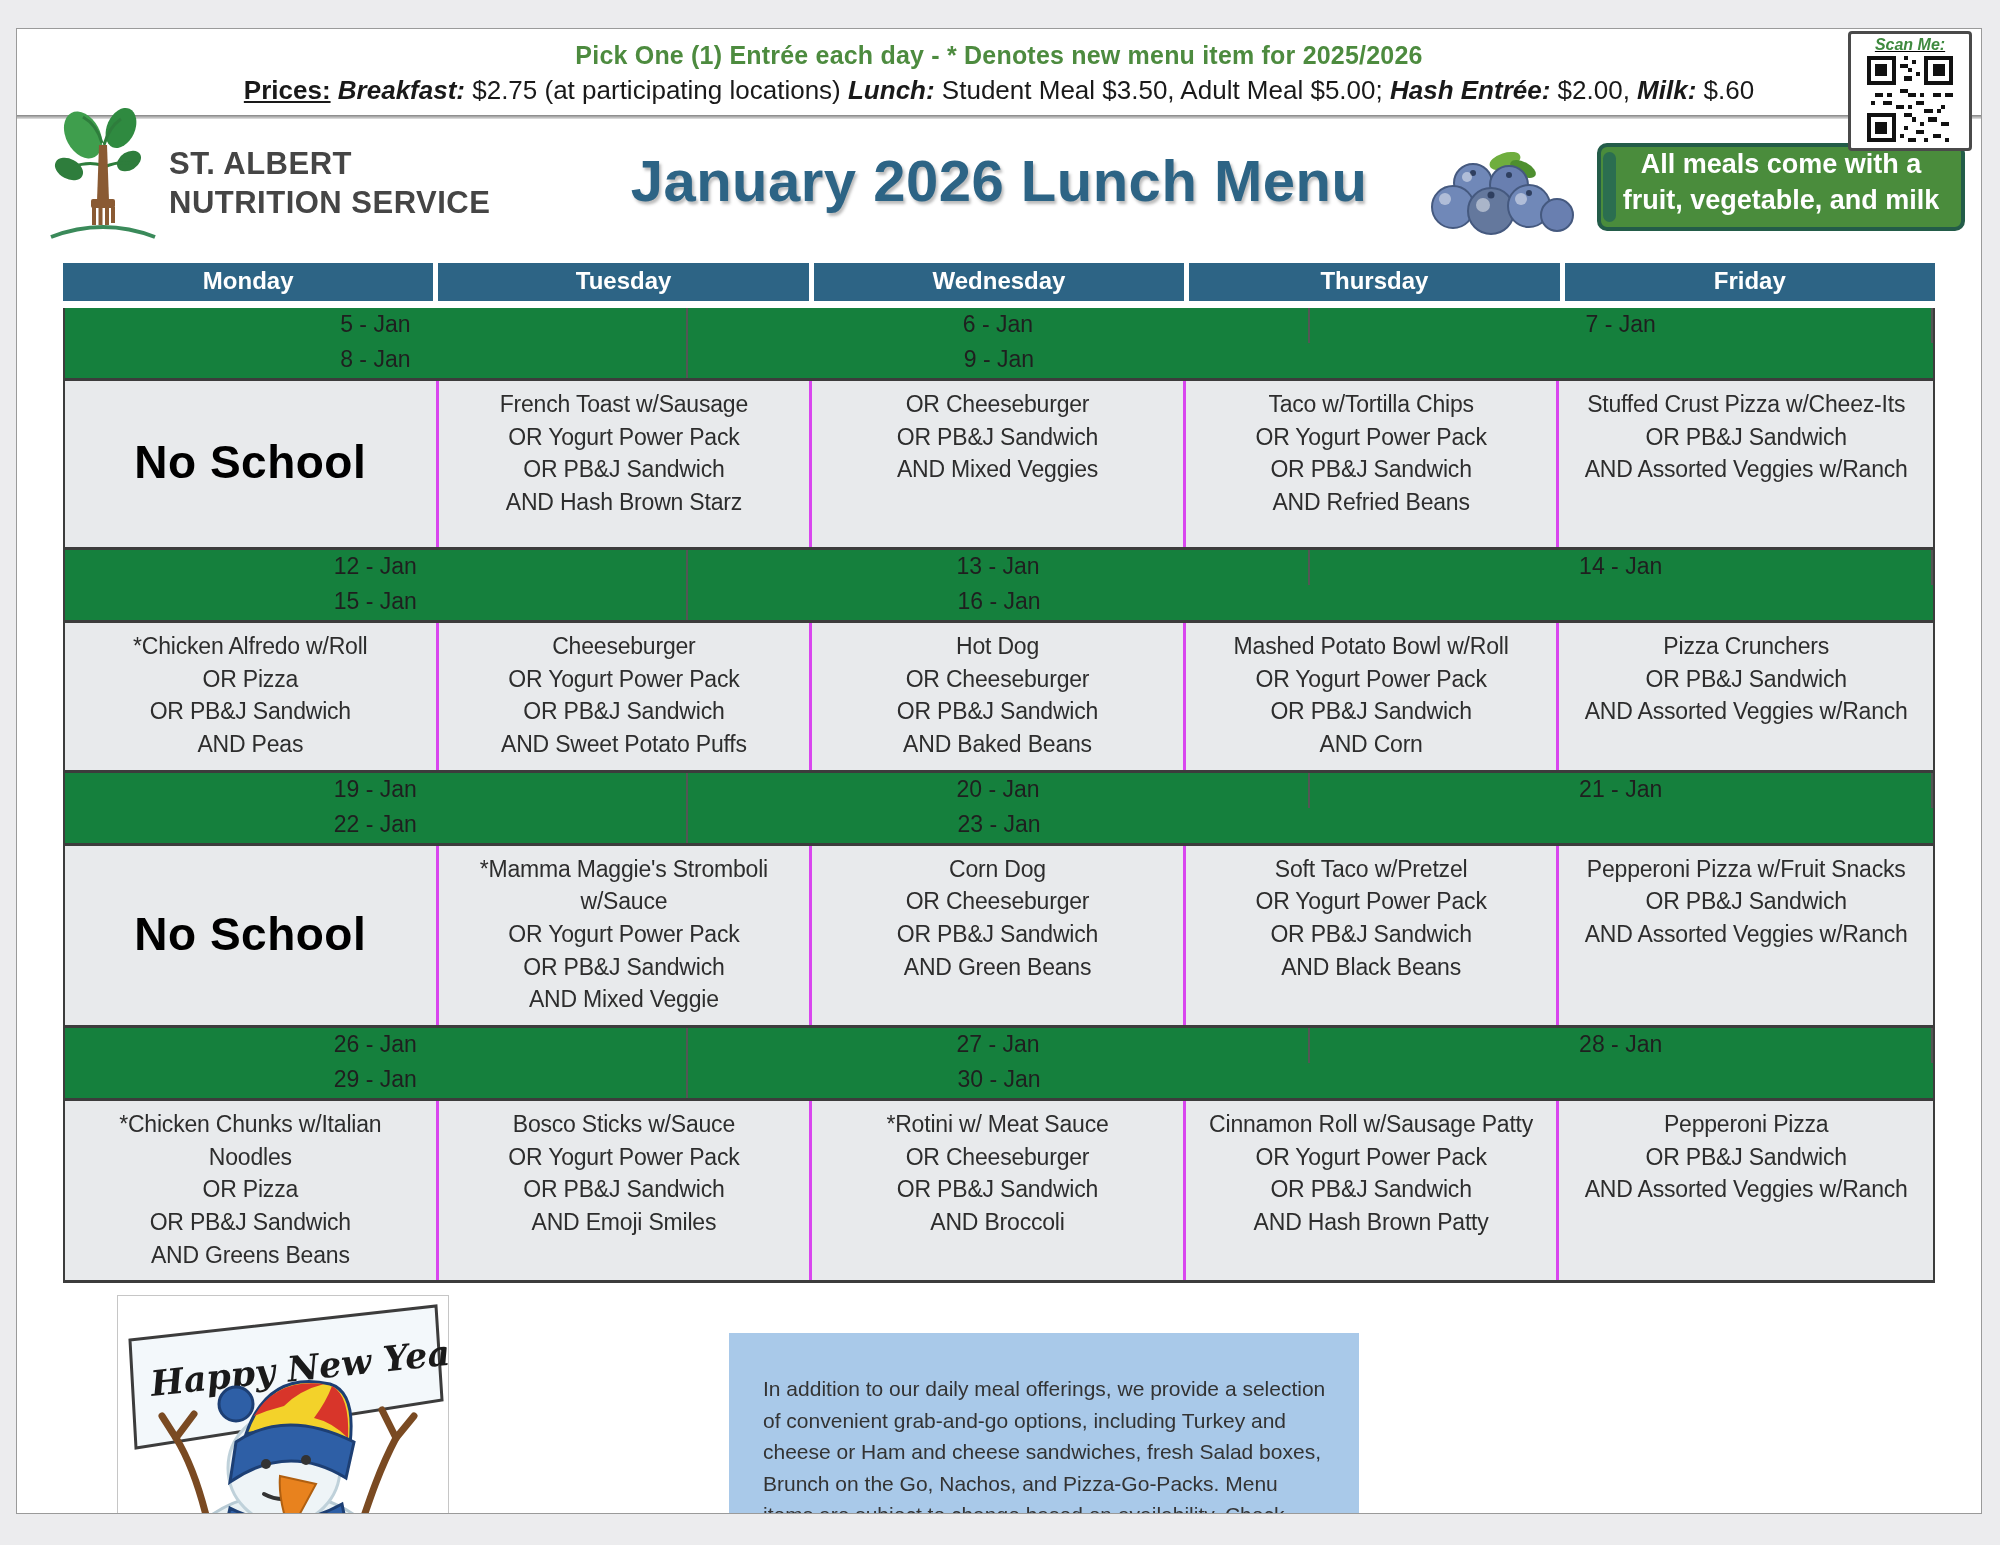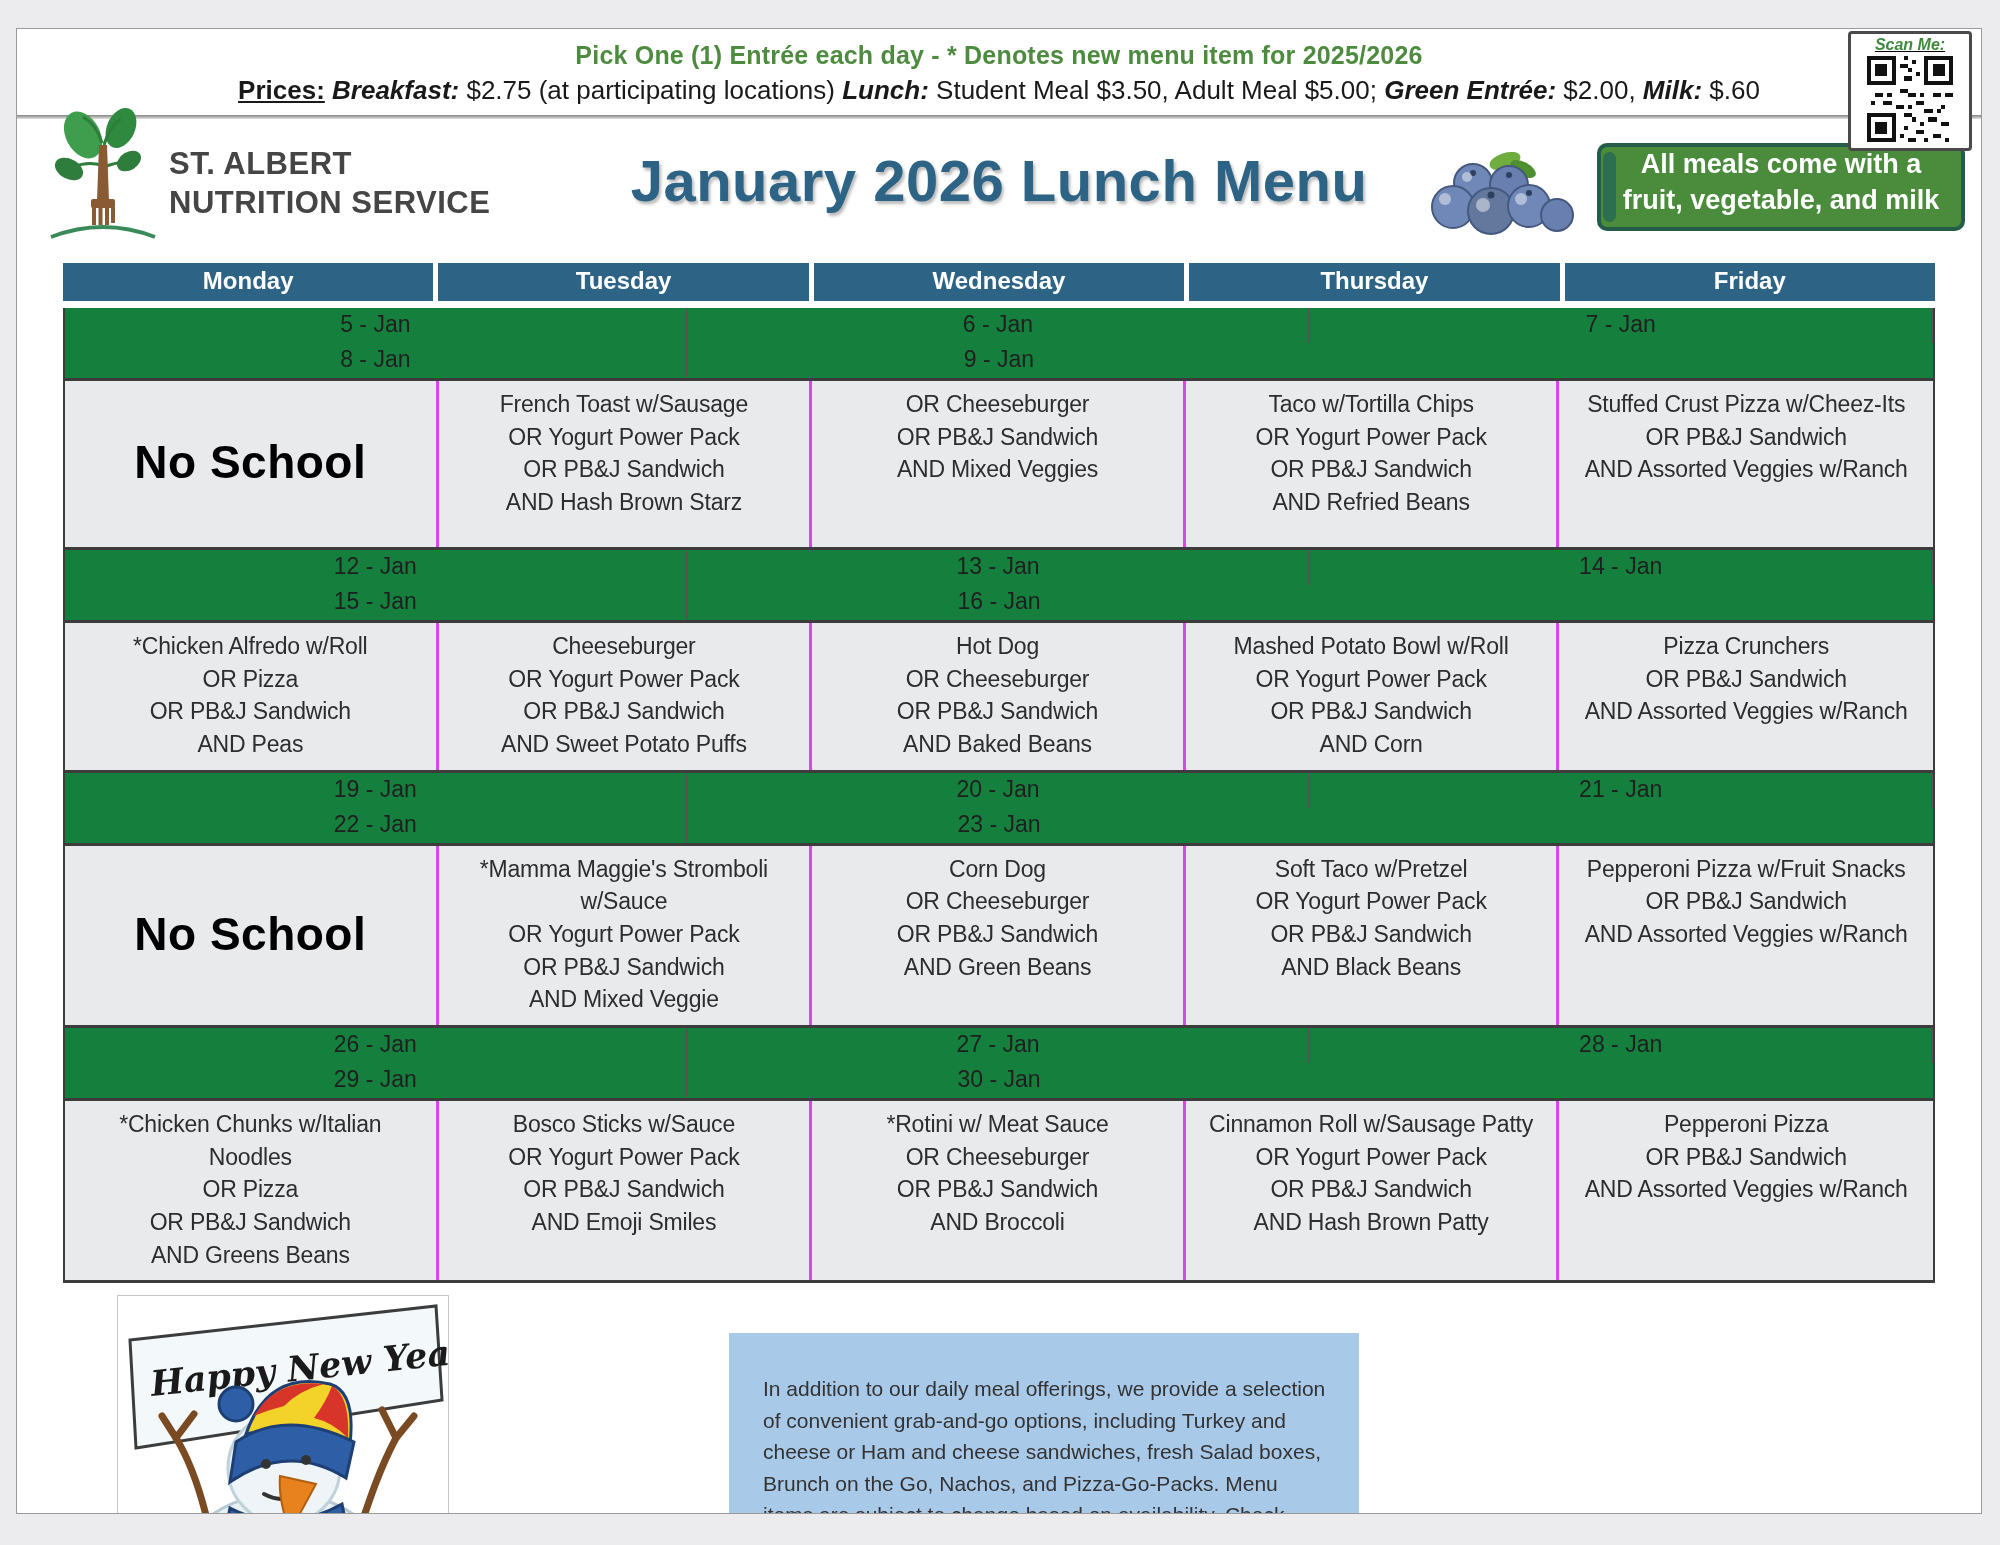--- a/index.html
+++ b/index.html
@@ -101,21 +101,21 @@
   .org-sep { color:#333; font-weight:bold; }
   .org-link { color:#2e7d6e; text-decoration:underline; cursor:pointer; }
 </style>
 </head>
 <body>
 
 <div class="page">
 
   <div class="banner">
     <div class="banner-line1">Pick One (1) Entrée each day - * Denotes new menu item for 2025/2026</div>
-    <div class="banner-line2"><span class="b u">Prices:</span><span> </span><span class="b i">Breakfast:</span><span> $2.75 (at participating locations) </span><span class="b i">Lunch:</span><span> Student Meal $3.50, Adult Meal $5.00; </span><span class="b i">Green Entrée:</span><span> $2.00, </span><span class="b i">Milk:</span><span> $.60</span></div>
+    <div class="banner-line2"><span class="b u">Prices:</span><span> </span><span class="b i">Breakfast:</span><span> $2.75 (at participating locations) </span><span class="b i">Lunch:</span><span> Student Meal $3.50, Adult Meal $5.00; </span><span class="b i">Hash Entrée:</span><span> $2.00, </span><span class="b i">Milk:</span><span> $.60</span></div>
     <div class="divider"></div>
   </div>
 
   <div class="qr-box">
     <div class="qr-label">Scan Me:</div>
     <svg viewBox="0 0 21 21" shape-rendering="crispEdges">
       <rect x="0" y="0" width="21" height="21" fill="#fff"></rect>
       <g fill="#111">
         <rect x="0" y="0" width="7" height="7"></rect>
           <rect x="14" y="0" width="7" height="7"></rect>

